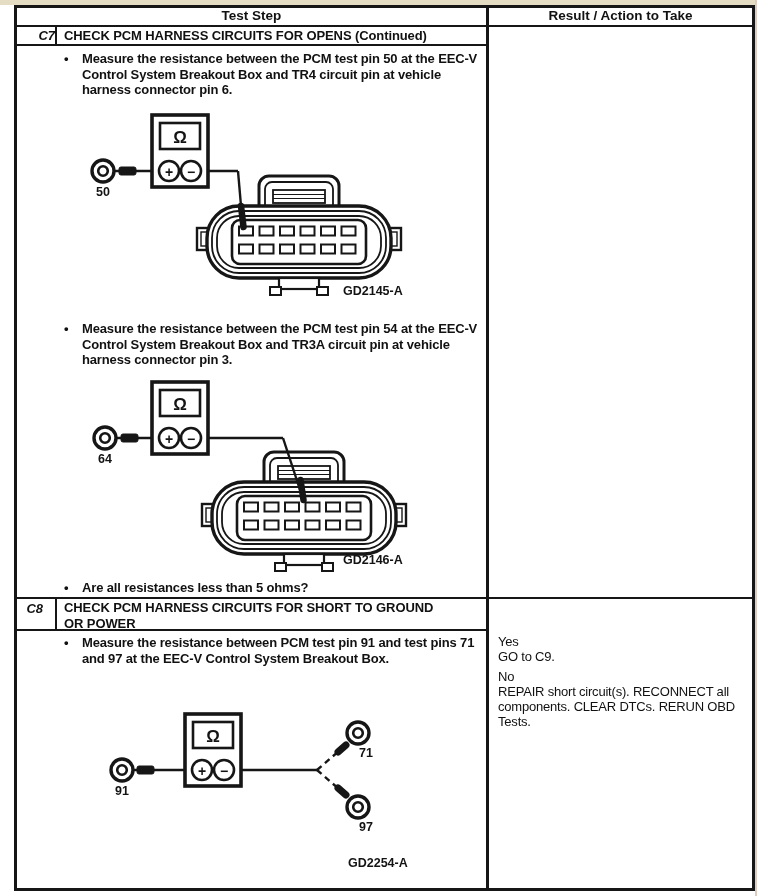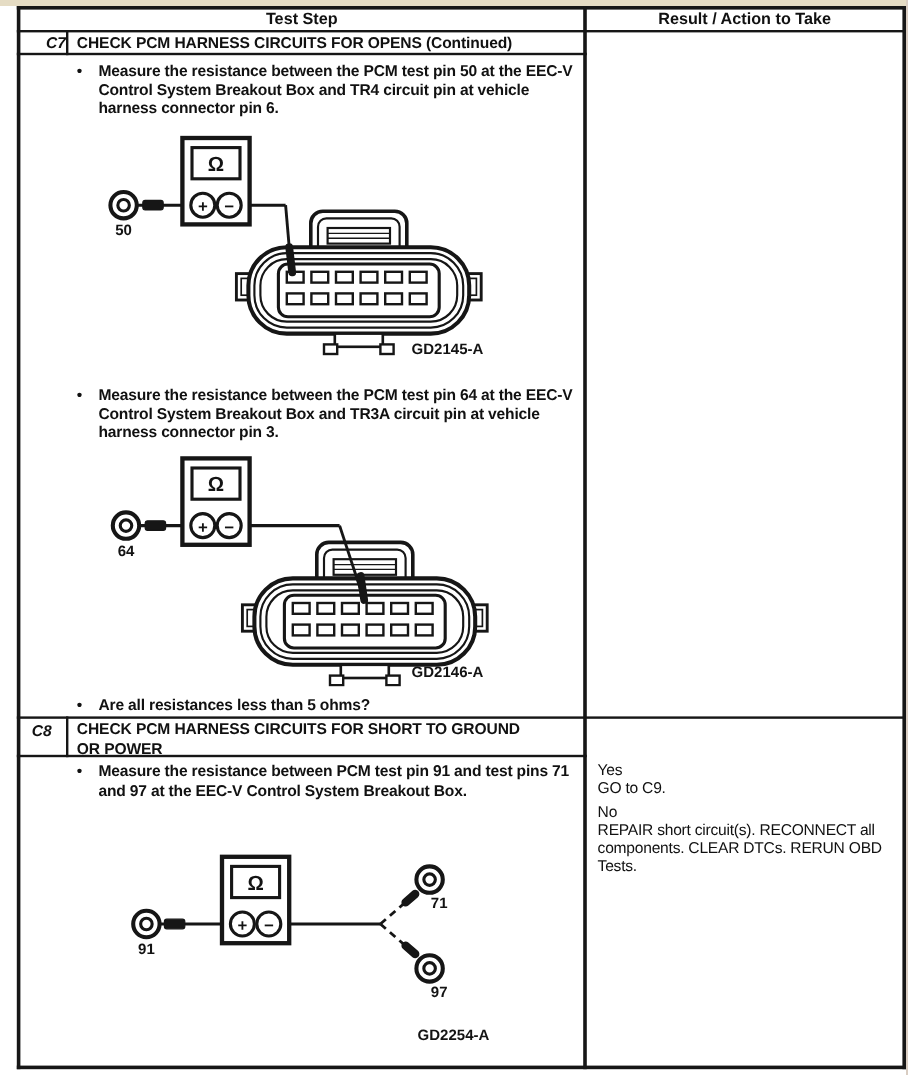--- a/index.html
+++ b/index.html
@@ -113,21 +113,21 @@
     <use href="#ring" transform="translate(28,59)"></use>
     <text class="pinlab" x="28" y="84">50</text>
     <use href="#conn" transform="translate(132,62)"></use>
     <line x1="163" y1="59" x2="168" y2="117" stroke-width="2.4"></line>
     <line x1="166" y1="94" x2="168.5" y2="115" stroke-width="6.5" stroke-linecap="round"></line>
     <use href="#meter" transform="translate(77,3)"></use>
     <text class="fig" x="268" y="183">GD2145-A</text>
   </svg>
 
   <span class="dot" style="left:64px;top:321px">•</span>
-  <div class="btxt" style="left:82px;top:321px">Measure the resistance between the PCM test pin 64 at the EEC-V Control System Breakout Box and TR3A circuit pin at vehicle harness connector pin 3.</div>
+  <div class="btxt" style="left:82px;top:321px">Measure the resistance between the PCM test pin 54 at the EEC-V Control System Breakout Box and TR3A circuit pin at vehicle harness connector pin 3.</div>
 
   <svg class="diag" style="left:75px;top:380px" width="390" height="192">
     <line x1="41" y1="58" x2="208" y2="58" stroke-width="2.6"></line>
     <rect x="46" y="54" width="17" height="8" rx="2" fill="#161616" stroke="none"></rect>
     <use href="#ring" transform="translate(30,58)"></use>
     <text class="pinlab" x="30" y="83">64</text>
     <use href="#conn" transform="translate(137,70)"></use>
     <line x1="208" y1="58" x2="229" y2="122" stroke-width="2.4"></line>
     <line x1="225.5" y1="100" x2="228.5" y2="120" stroke-width="6.5" stroke-linecap="round"></line>
     <use href="#meter" transform="translate(77,2)"></use>

